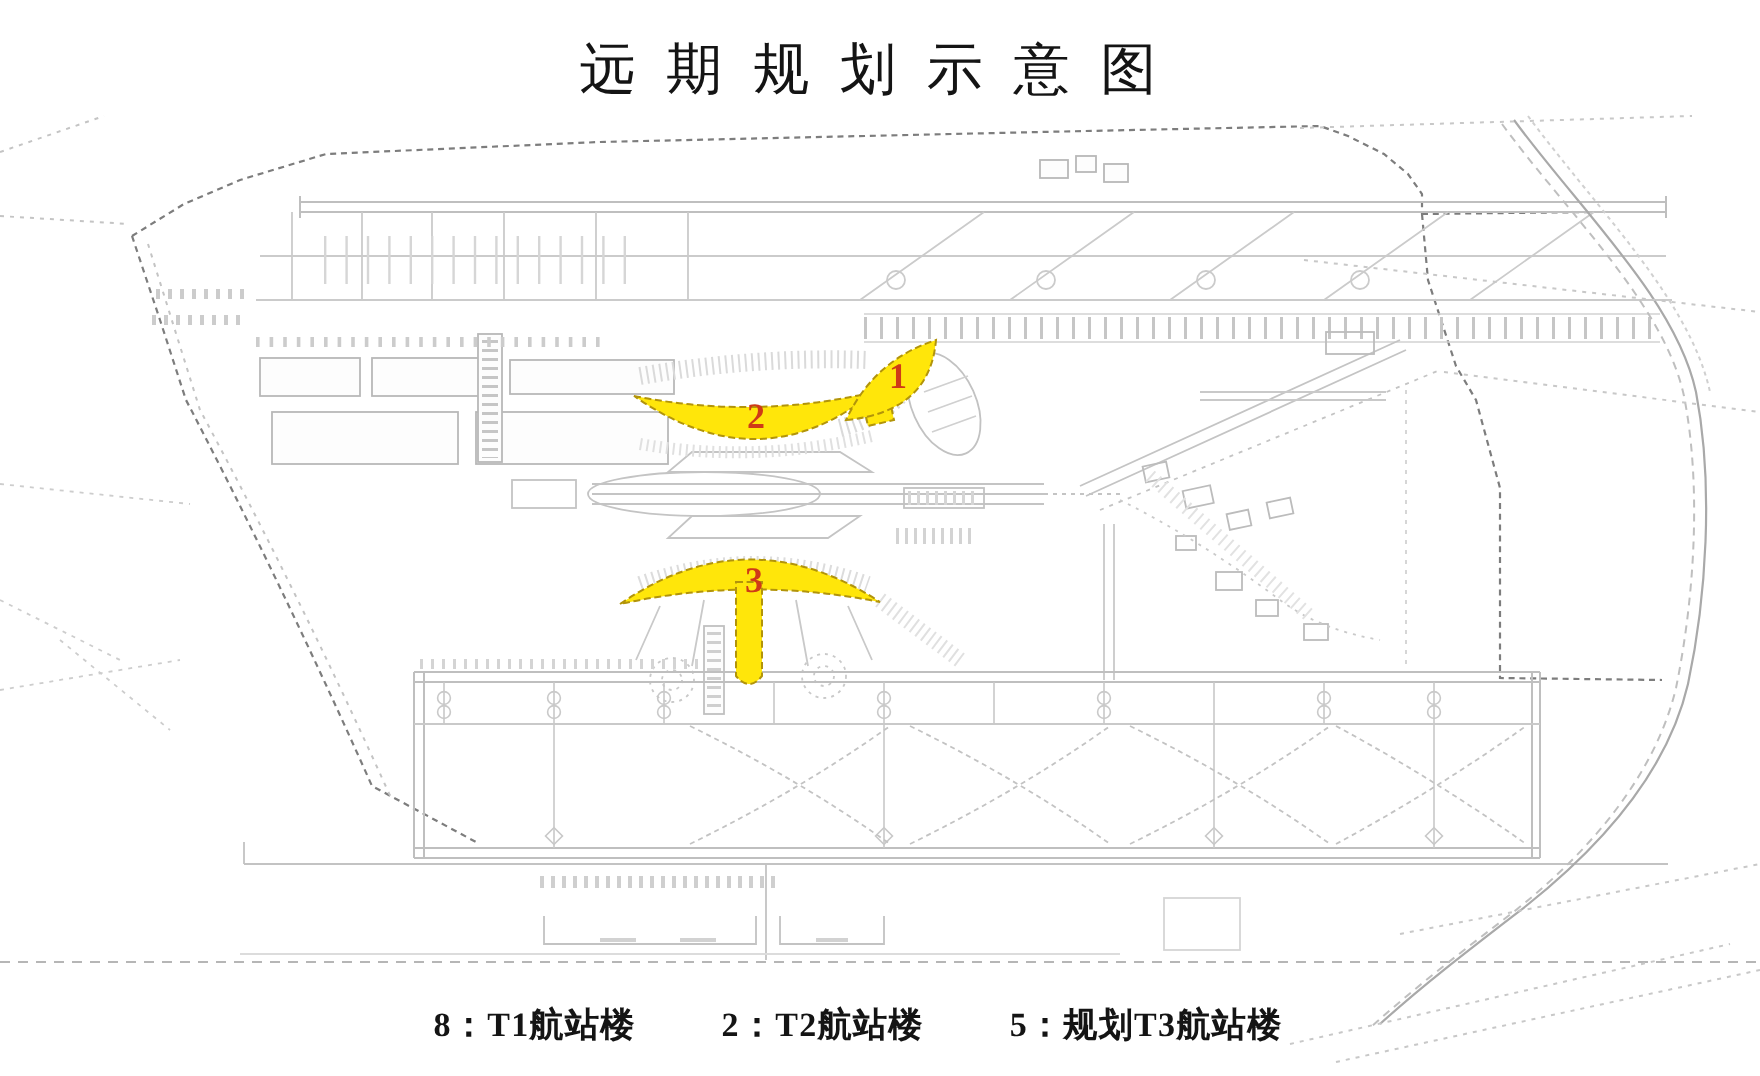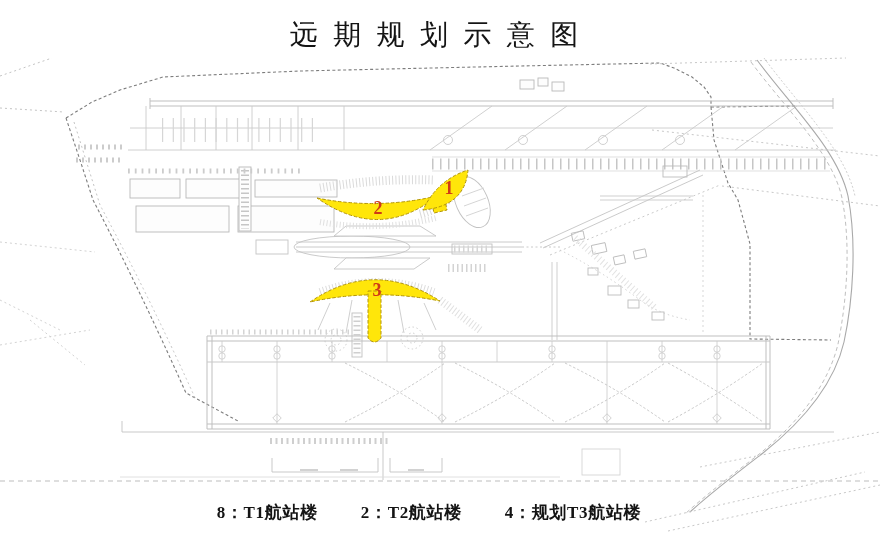--- a/index.html
+++ b/index.html
@@ -203,16 +203,16 @@
     <g text-anchor="middle">
       <text class="tnum" x="449" y="194" fill="#cf3a17">1</text>
       <text class="tnum" x="378" y="214" fill="#cf3a17">2</text>
       <text class="tnum" x="377" y="296" fill="#cf3a17">3</text>
     </g>
   </svg>
 
   <div class="legend">
     <span class="item">8：T1航站楼</span>
     <span class="item">2：T2航站楼</span>
-    <span class="item">4：规划T3航站楼</span>
+    <span class="item">5：规划T3航站楼</span>
   </div>
 
 </div>
 
 </body></html>

